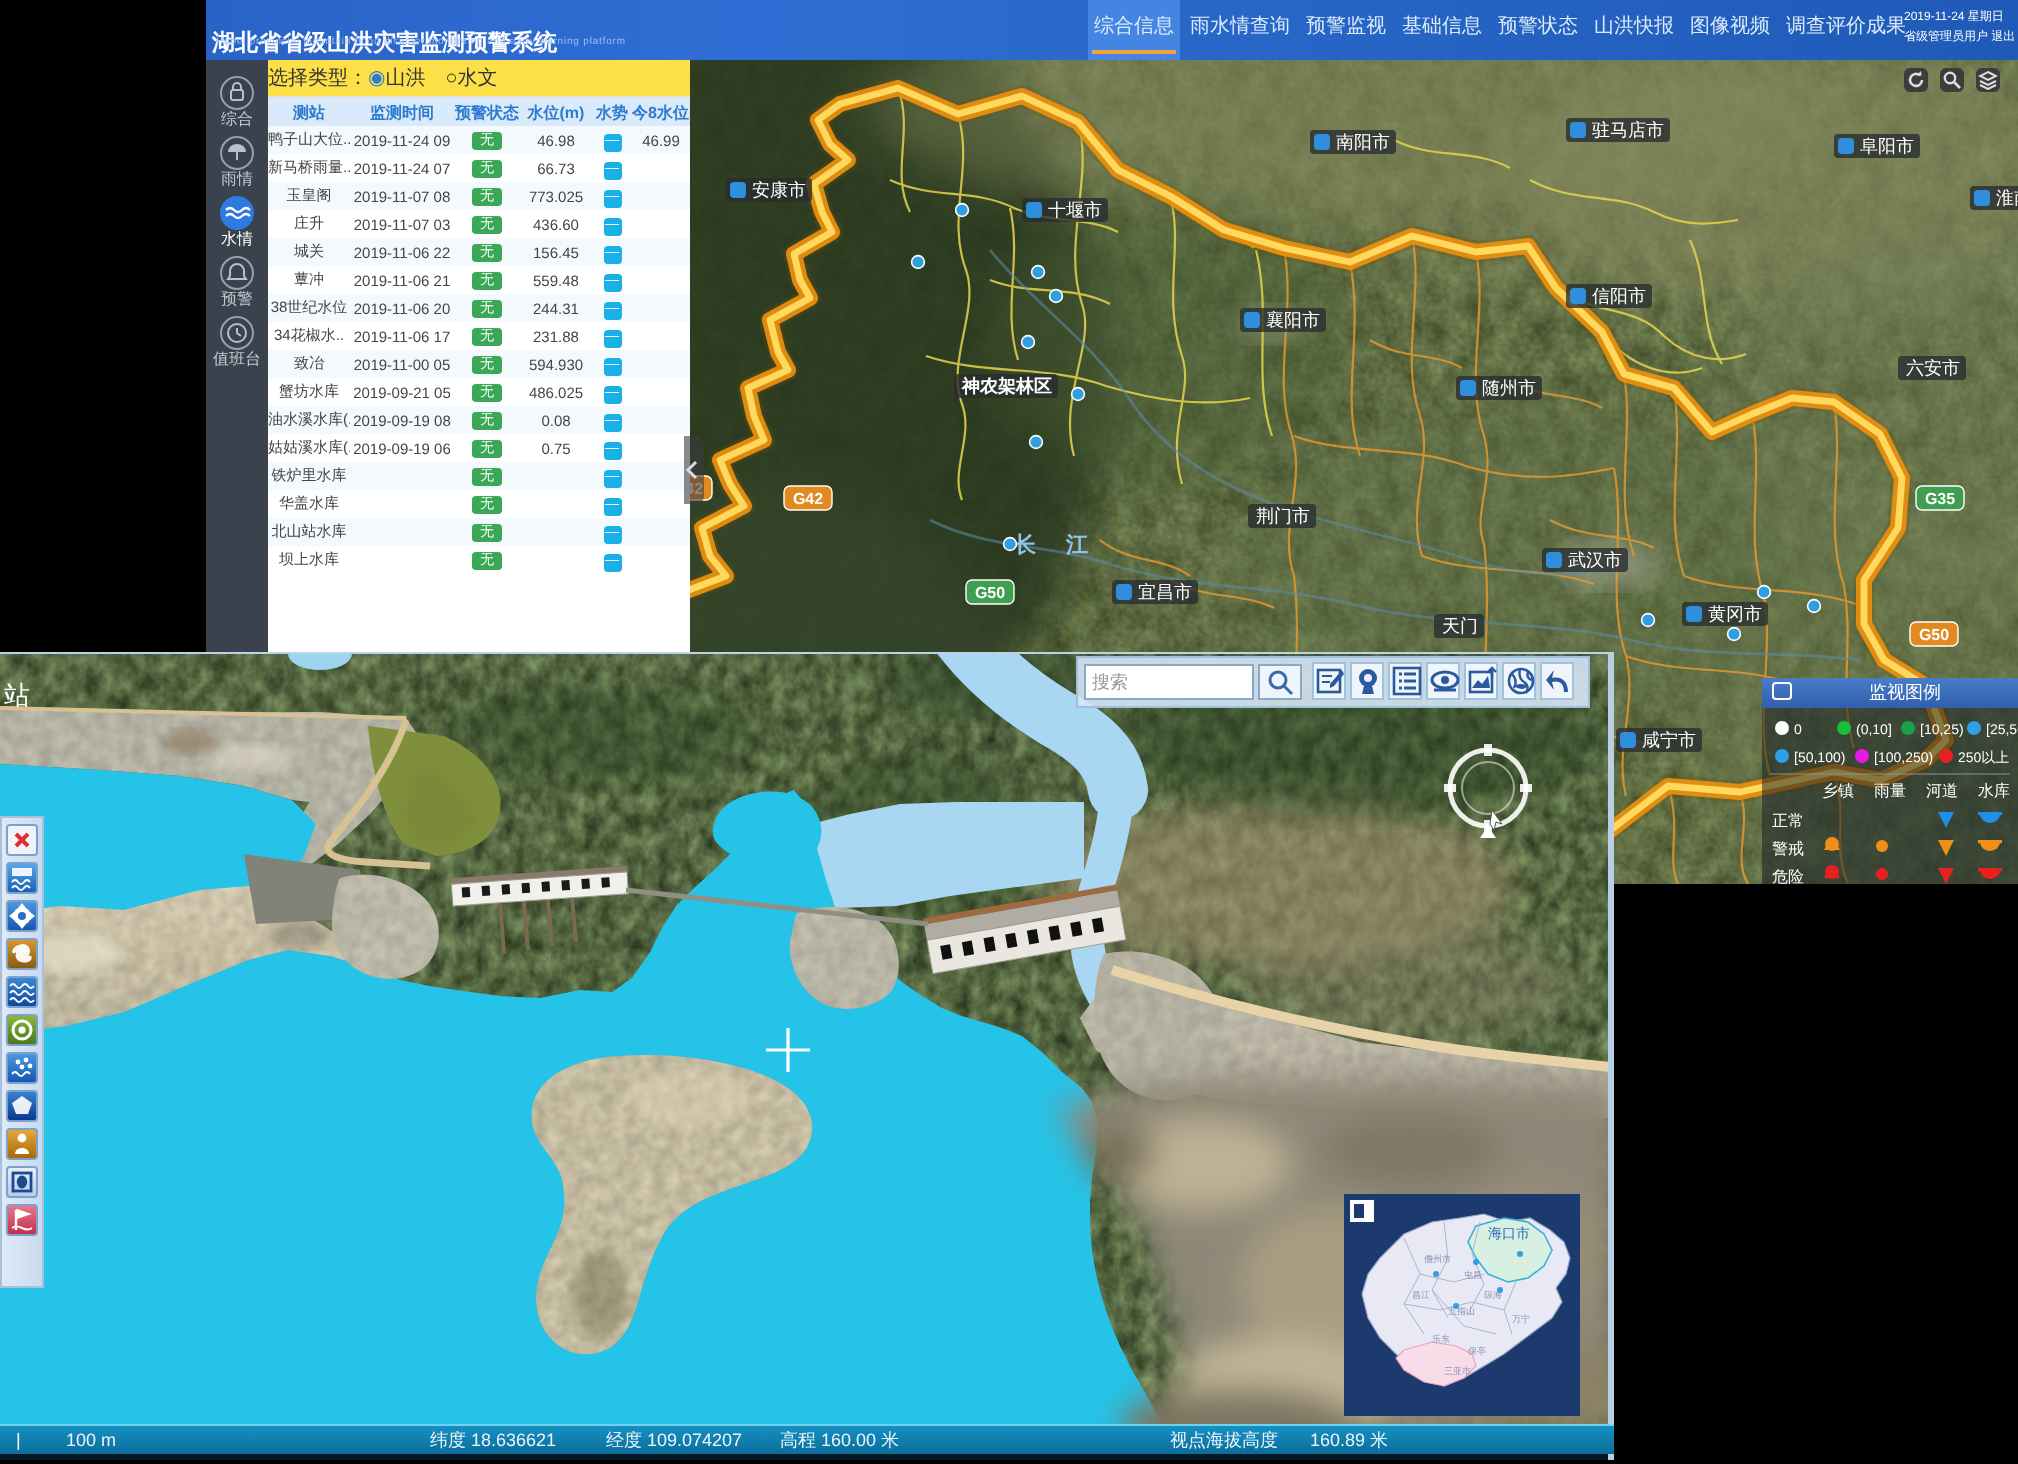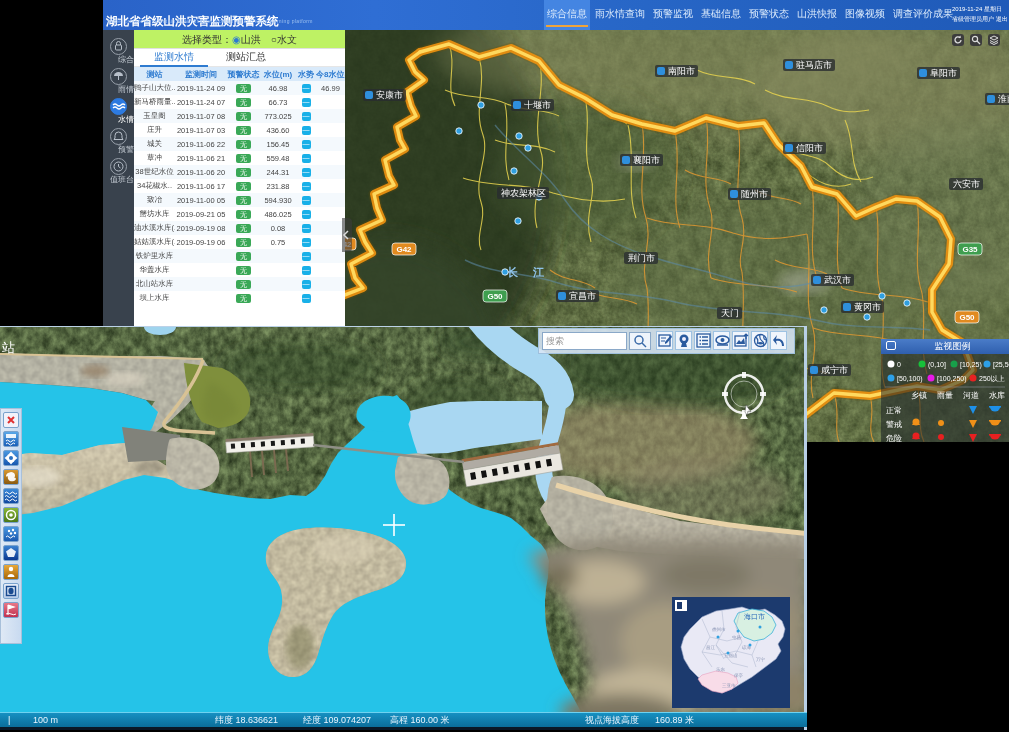--- a/index.html
+++ b/index.html
@@ -12,30 +12,30 @@
   background:linear-gradient(90deg,#2a63c8 0%,#2f6ed4 30%,#2766c6 60%,#1f5ab8 100%);}
 #hdr .t{position:absolute;left:3px;top:14px;font-size:11.5px;font-weight:bold;color:#fff;letter-spacing:0px;}
 #hdr .s{position:absolute;left:5px;top:18px;font-size:5px;color:#9cc0f0;letter-spacing:.4px;}
 #nav{position:absolute;left:441px;top:0;height:30px;display:flex;}
 #nav .it{position:relative;height:30px;line-height:27px;padding:0 3px;margin-right:2px;font-size:10px;color:#dcebfc;white-space:nowrap;}
 #nav .it.act{background:#4485e2;}
 #nav .it.act:after{content:"";position:absolute;left:2px;right:2px;bottom:3px;height:2px;background:#f0a43a;}
 #hinfo{position:absolute;right:0px;top:4px;width:57px;text-align:left;color:#fff;font-size:6px;line-height:10px;white-space:nowrap;}
 
 #sbar{position:absolute;left:0;top:30px;width:31px;height:412px;background:#39424d;}
-.sit{width:31px;text-align:right;margin-top:4px;}
+.sit{width:31px;text-align:center;margin-top:4px;}
 .sit:first-child{margin-top:8px;}
 .sit .ic{width:17px;height:17px;border:1px solid #98a0aa;border-radius:50%;margin:0 auto;
   color:#b8c0ca;font-size:9px;line-height:16px;}
 .sit .lb{font-size:8px;color:#c3cad2;margin-top:0px;line-height:9px;}
 .sit.act .ic{background:#2d7ae0;border-color:#2d7ae0;color:#fff;}
 .sit.act .lb{color:#fff;}
 
 #panel{position:absolute;left:31px;top:30px;width:211px;height:412px;background:#fff;font-size:9px;color:#333;}
-#ptop{height:19px;background:#bef264;border-bottom:1px solid #e0e0e0;text-align:center;line-height:19px;font-size:10px;}
+#ptop{height:19px;background:#fde047;border-bottom:1px solid #e0e0e0;text-align:left;line-height:19px;font-size:10px;}
 #ptabs{height:18px;border-bottom:1px solid #e6e6e6;}
 #ptabs .tb{display:inline-block;margin-left:18px;font-size:10px;line-height:16px;color:#333;}
 #ptabs .tb.on{color:#2e7bd0;border-bottom:2px solid #2e7bd0;padding:0 14px;margin-left:6px;}
 #pradio{height:16px;text-align:center;line-height:16px;font-size:9px;}
 table.grid{border-collapse:collapse;width:211px;font-size:7.5px;table-layout:fixed;}
 table.grid th{background:#d9eafa;color:#2e7bd0;font-weight:bold;height:14px;padding:0;font-size:8px;white-space:nowrap;overflow:hidden;}
 table.grid td{height:14px;text-align:center;padding:0;color:#444;white-space:nowrap;overflow:hidden;}
 table.grid tr:nth-child(even) td{background:#f4f9fd;}
 .bdg{display:inline-block;width:15px;height:9px;background:#3aa857;color:#fff;border-radius:2px;
   font-size:7px;line-height:9px;}
@@ -237,25 +237,25 @@
 <div class="ml" style="left:18px;top:59px;">安康市</div>
 <div class="ml" style="left:166px;top:69px;">十堰市</div>
 <div class="ml" style="left:310px;top:35px;text-align:center;">南阳市</div>
 <div class="ml" style="left:438px;top:29px;">驻马店市</div>
 <div class="ml" style="left:572px;top:37px;">阜阳市</div>
 <div class="ml" style="left:640px;top:63px;">淮南</div>
 <div class="ml" style="left:438px;top:112px;">信阳市</div>
 <div class="ml" style="left:275px;top:124px;">襄阳市</div>
 <div class="ml" style="left:383px;top:158px;">随州市</div>
 <div class="ml nb" style="left:604px;top:148px;">六安市</div>
-<div class="ml nb" style="left:152px;top:157px;">神农架林区</div>
+<div class="ml nb" style="left:132px;top:157px;font-weight:bold;">神农架林区</div>
 <div class="ml nb" style="left:279px;top:222px;">荆门市</div>
 <div class="ml" style="left:211px;top:260px;">宜昌市</div>
 <div class="ml nb" style="left:372px;top:254px;margin-top:23px;">天门</div>
-<div class="ml" style="left:466px;top:244px;">武汉市</div>
+<div class="ml" style="left:426px;top:244px;">武汉市</div>
 <div class="ml" style="left:496px;top:271px;">黄冈市</div>
 <div class="ml" style="left:463px;top:334px;">咸宁市</div>
     </div>
     <div id="sbar">
       <div class="sit">
           <div class="ic"><svg width="15" height="15">
               <rect x="4.5" y="6" width="6" height="5" rx="1" fill="none" stroke="#b8c0ca"></rect>
               <path d="M5.5,6 v-1.5 a2,2 0 0 1 4,0 V6" fill="none" stroke="#b8c0ca"></path>
             </svg></div>
           <div class="lb">综合</div>
@@ -282,21 +282,20 @@
       <div class="sit">
           <div class="ic"><svg width="15" height="15">
               <circle cx="7.5" cy="7.5" r="4.5" fill="none" stroke="#b8c0ca"></circle>
               <path d="M7.5,5 v2.5 l2,1.5" fill="none" stroke="#b8c0ca"></path>
             </svg></div>
           <div class="lb">值班台</div>
         </div>
     </div>
     <div id="panel">
       <div id="ptop">选择类型：<span style="color:#2e7bd0">◉</span>山洪　○水文</div>
-      <div id="ptabs"><span class="tb on">监测水情</span><span class="tb">测站汇总</span></div>
       <div id="ptable">
       <table class="grid">
       <tbody>
               <tr>
                 <th style="width:41px">测站</th>
                 <th style="width:52px">监测时间</th>
                 <th style="width:33px">预警状态</th>
                 <th style="width:36px">水位(m)</th>
                 <th style="width:20px">水势</th>
                 <th>今8水位(</th>

